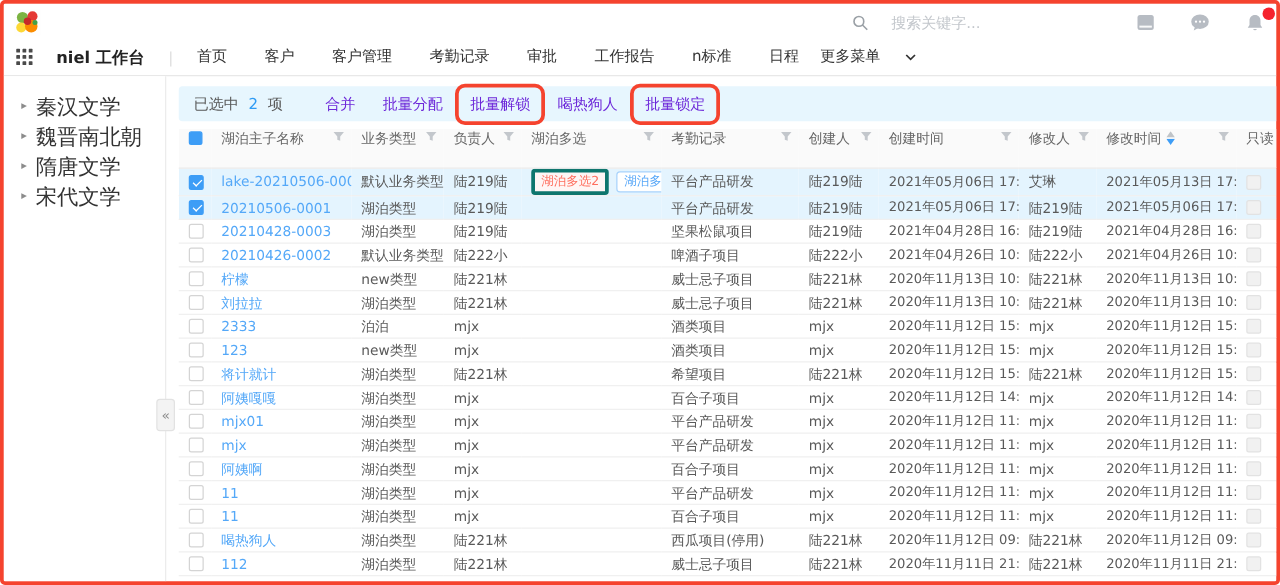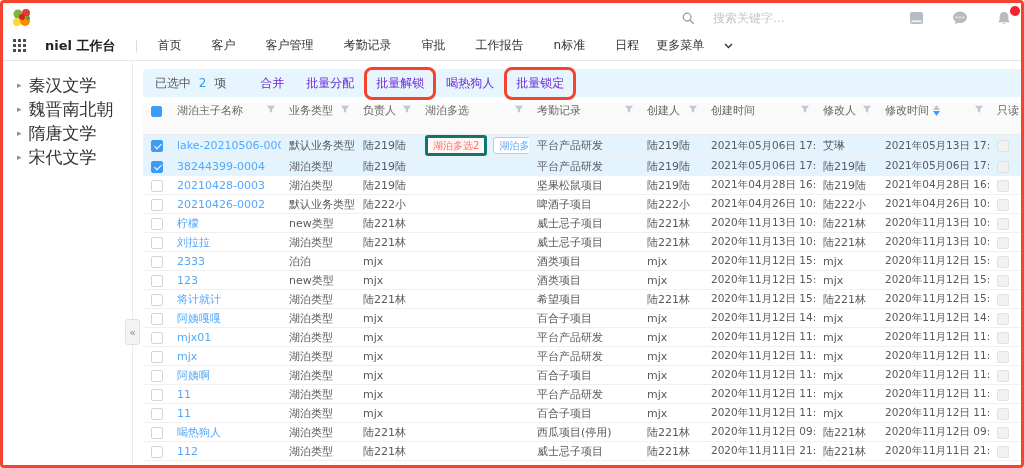--- a/index.html
+++ b/index.html
@@ -363,21 +363,21 @@
     <td class="c-tags"><span class="tag red">湖泊多选2</span><span class="tag blue">湖泊多选1</span></td>
     <td>平台产品研发</td>
     <td>陆219陆</td>
     <td class="c-date">2021年05月06日 17:37</td>
     <td>艾琳</td>
     <td class="c-date">2021年05月13日 17:43</td>
     <td><span class="cb ro"></span></td>
   </tr>
             <tr class="selected">
     <td><span class="cb checked"></span></td>
-    <td><a class="link">38244399-0004</a></td>
+    <td><a class="link">20210506-0001</a></td>
     <td>湖泊类型</td>
     <td>陆219陆</td>
     <td class="c-tags"></td>
     <td>平台产品研发</td>
     <td>陆219陆</td>
     <td class="c-date">2021年05月06日 17:33</td>
     <td>陆219陆</td>
     <td class="c-date">2021年05月06日 17:33</td>
     <td><span class="cb ro"></span></td>
   </tr>

